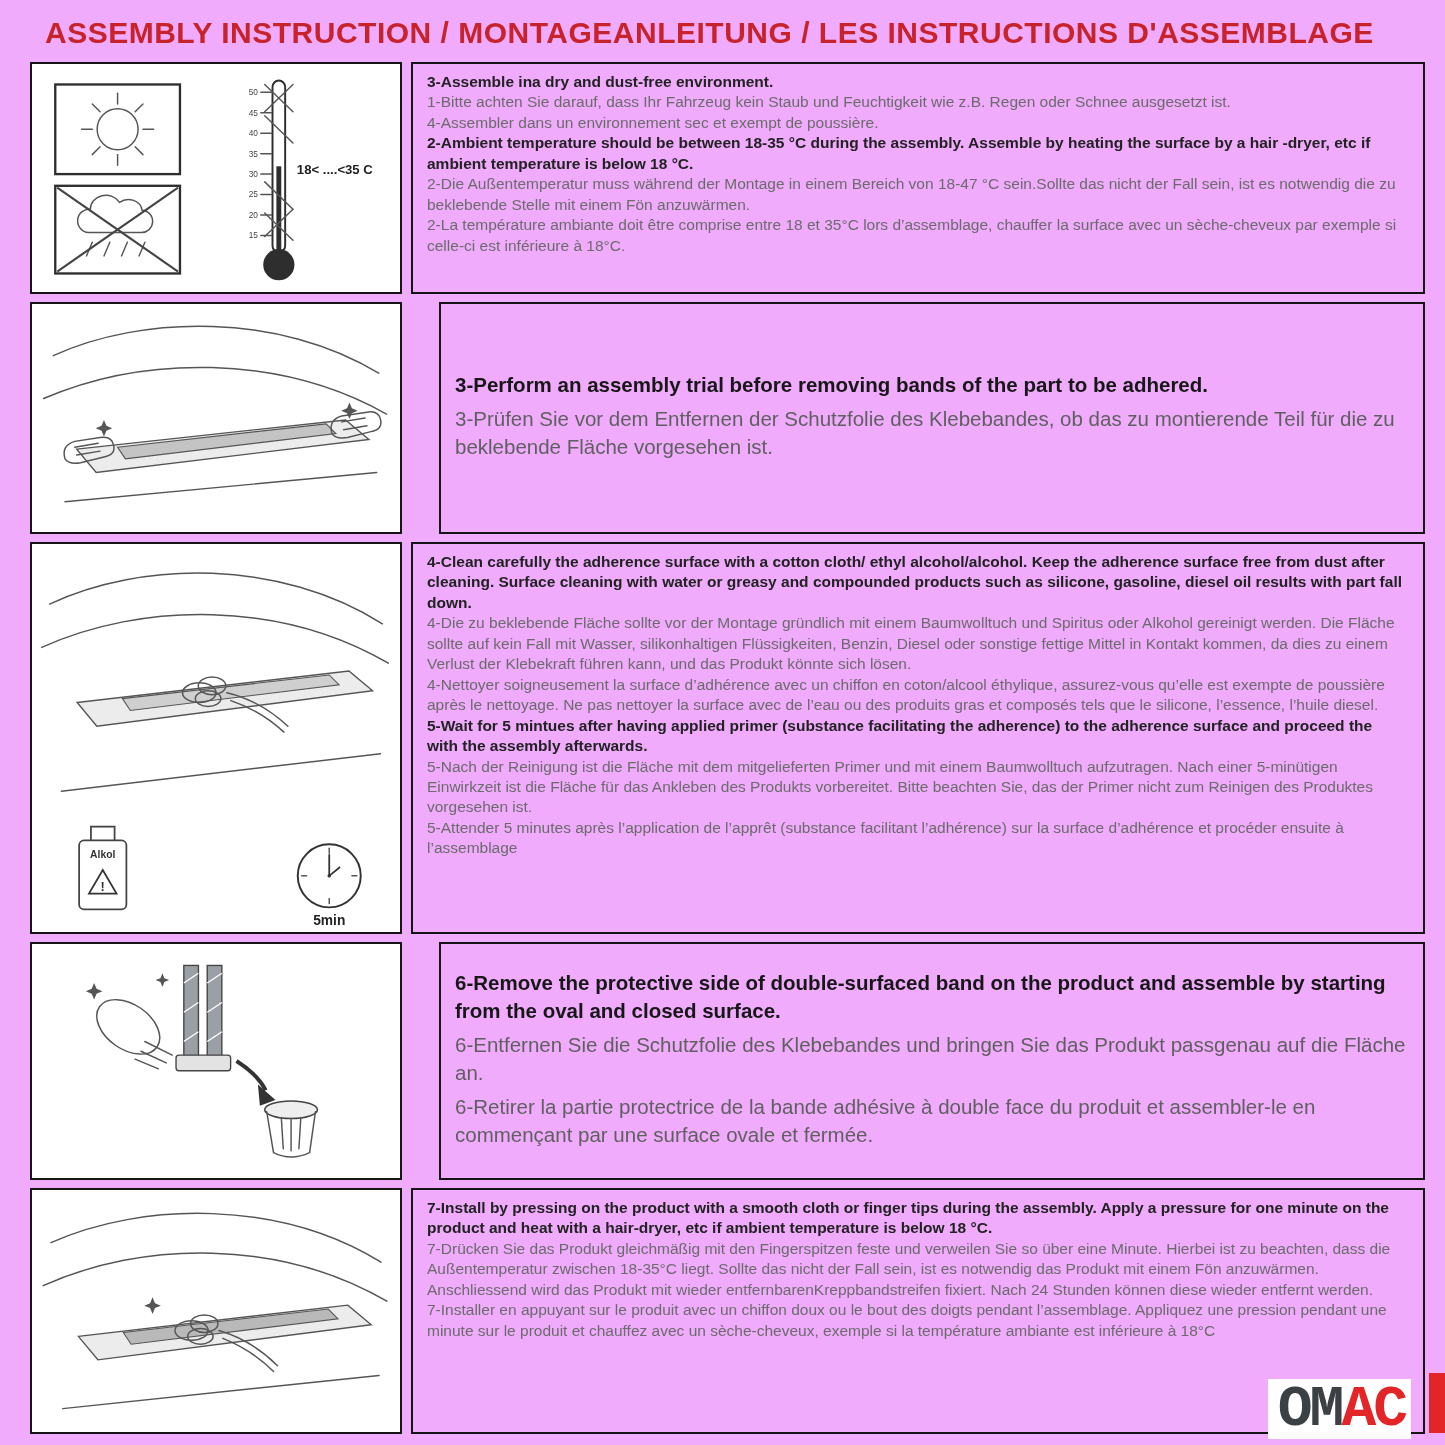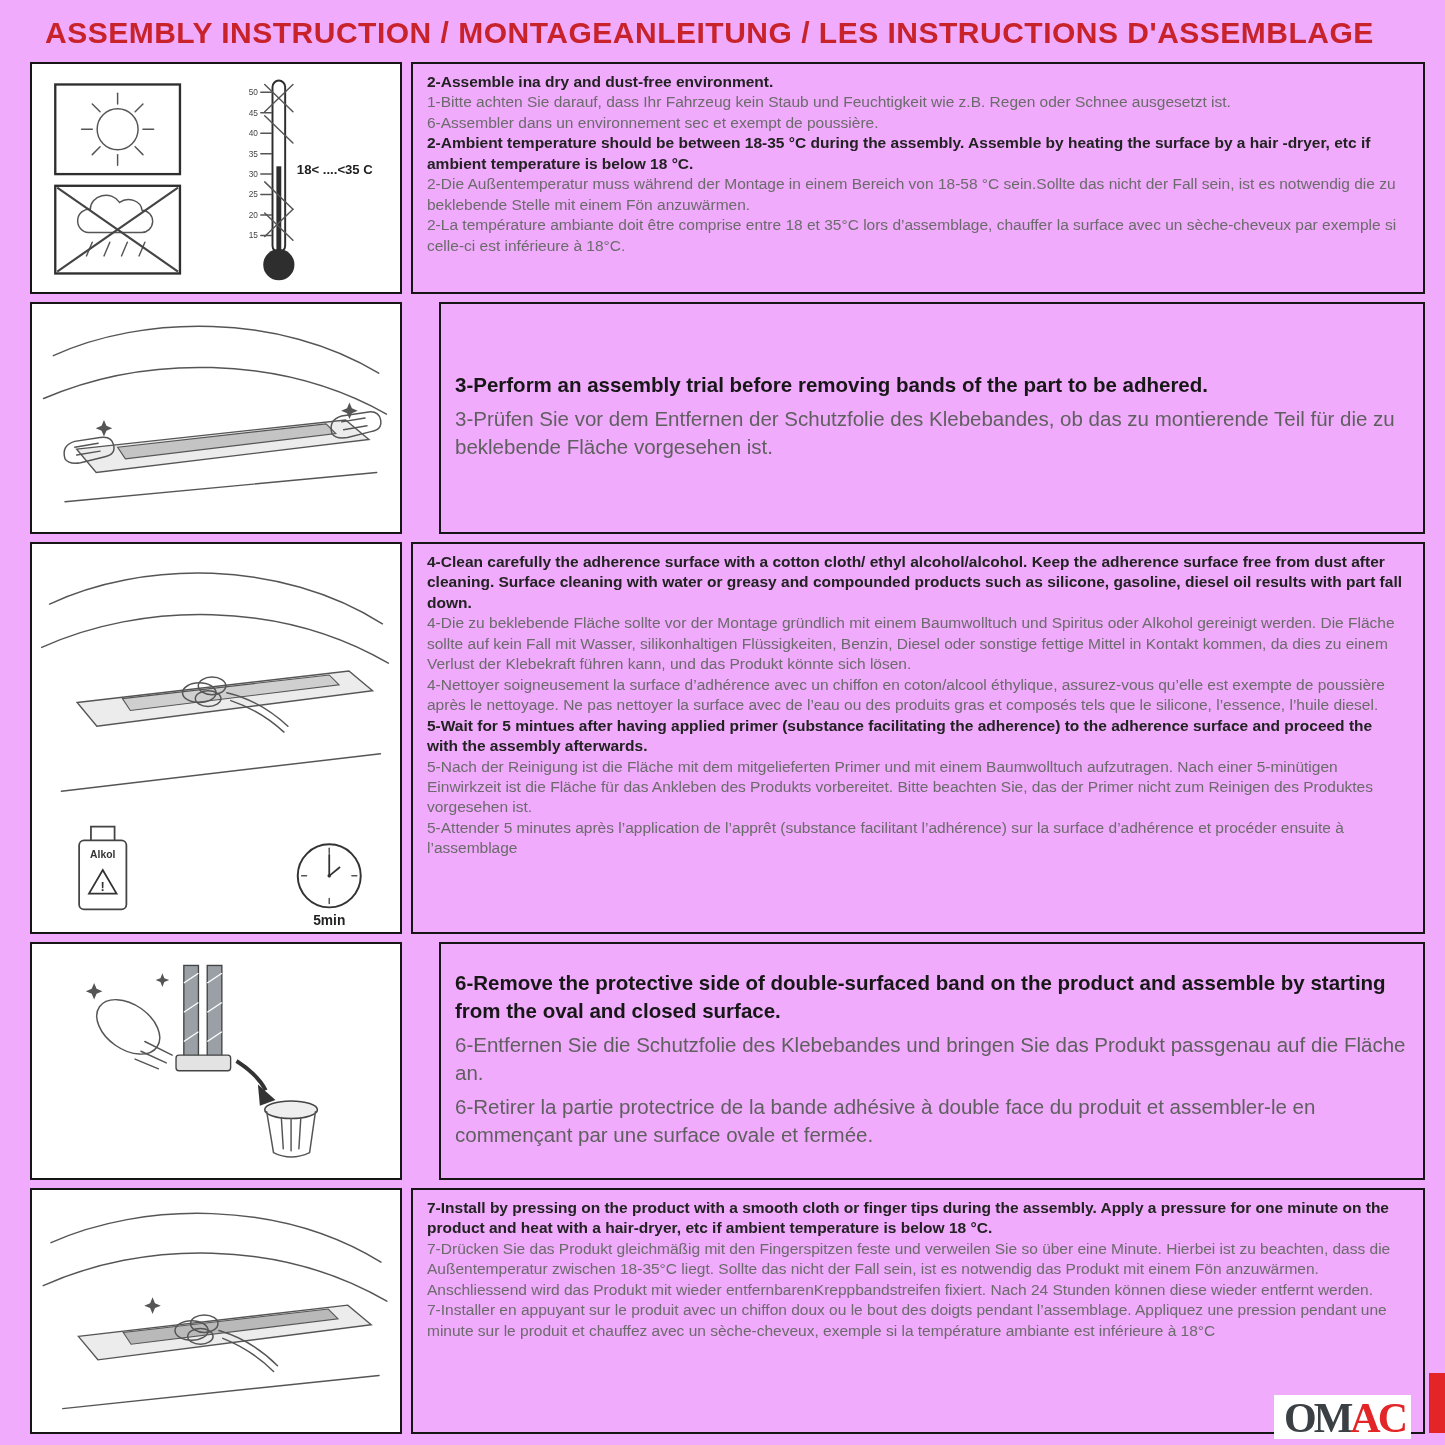--- a/index.html
+++ b/index.html
@@ -46,24 +46,24 @@
   .big .pb{color:#171717;}
   svg{font-family:"Liberation Sans", sans-serif;}
   .sk{stroke:#555;fill:none;stroke-width:1.5;stroke-linecap:round;}
   .bx{stroke:#2e2e2e;fill:none;stroke-width:2.4;}
   .logo{
     position:absolute;
     right:34px;bottom:6px;
     background:#fff;
     padding:2px 6px 0 10px;
     font-weight:900;
-    font-size:42px;
+    font-size:58px;
     letter-spacing:-3px;
     line-height:1;
-    font-family:Liberation Serif, serif;
+    font-family:Liberation Mono, monospace;
   }
   .logo .dk{color:#3B4045;}
   .logo .rd{color:#E32528;}
   .logo-bar{
     position:absolute;right:0;bottom:12px;
     width:16px;height:60px;background:#E32528;
   }
 </style>
 </head>
 <body>
@@ -121,25 +121,25 @@
           <line x1="264" y1="20" x2="235" y2="48" class="sk" stroke-width="1"></line>
           <line x1="235" y1="52" x2="264" y2="80" class="sk" stroke-width="1"></line>
           <line x1="235" y1="120" x2="264" y2="148" class="sk" stroke-width="1"></line>
           <line x1="264" y1="148" x2="235" y2="176" class="sk" stroke-width="1"></line>
           <line x1="235" y1="152" x2="264" y2="180" class="sk" stroke-width="1"></line>
           <text x="268" y="112" font-size="13.5" font-weight="bold" fill="#222">18&lt; ....&lt;35 C</text>
         </g>
       </svg>
     </div>
     <div class="textbox">
-      <p class="p pb">2-Assemble ina dry and dust-free environment.</p>
+      <p class="p pb">3-Assemble ina dry and dust-free environment.</p>
       <p class="p">1-Bitte achten Sie darauf, dass Ihr Fahrzeug kein Staub und Feuchtigkeit wie z.B. Regen oder Schnee ausgesetzt ist.</p>
-      <p class="p">6-Assembler dans un environnement sec et exempt de poussière.</p>
+      <p class="p">4-Assembler dans un environnement sec et exempt de poussière.</p>
       <p class="p pb gap">2-Ambient temperature should be between 18-35 °C  during the assembly. Assemble by heating the surface by a hair -dryer, etc if ambient temperature is below 18 °C.</p>
-      <p class="p">2-Die Außentemperatur muss während der Montage in einem Bereich von 18-58 °C  sein.Sollte das nicht der Fall sein, ist es notwendig die zu beklebende Stelle mit einem Fön anzuwärmen.</p>
+      <p class="p">2-Die Außentemperatur muss während der Montage in einem Bereich von 18-47 °C  sein.Sollte das nicht der Fall sein, ist es notwendig die zu beklebende Stelle mit einem Fön anzuwärmen.</p>
       <p class="p">2-La température ambiante doit être comprise entre 18 et 35°C lors d’assemblage, chauffer la surface avec un sèche-cheveux par exemple si celle-ci est inférieure à 18°C.</p>
     </div>
   </div>
 
   <div class="row r2">
     <div class="illus">
       <svg viewBox="0 0 370 232" width="366" height="226">
         <path d="M18 52 C 110 10, 250 8, 352 70" class="sk"></path>
         <path d="M8 96 C 110 52, 250 50, 360 112" class="sk" stroke-width="1.2"></path>
         <path d="M30 202 L 350 172" class="sk" stroke-width="1.2"></path>

